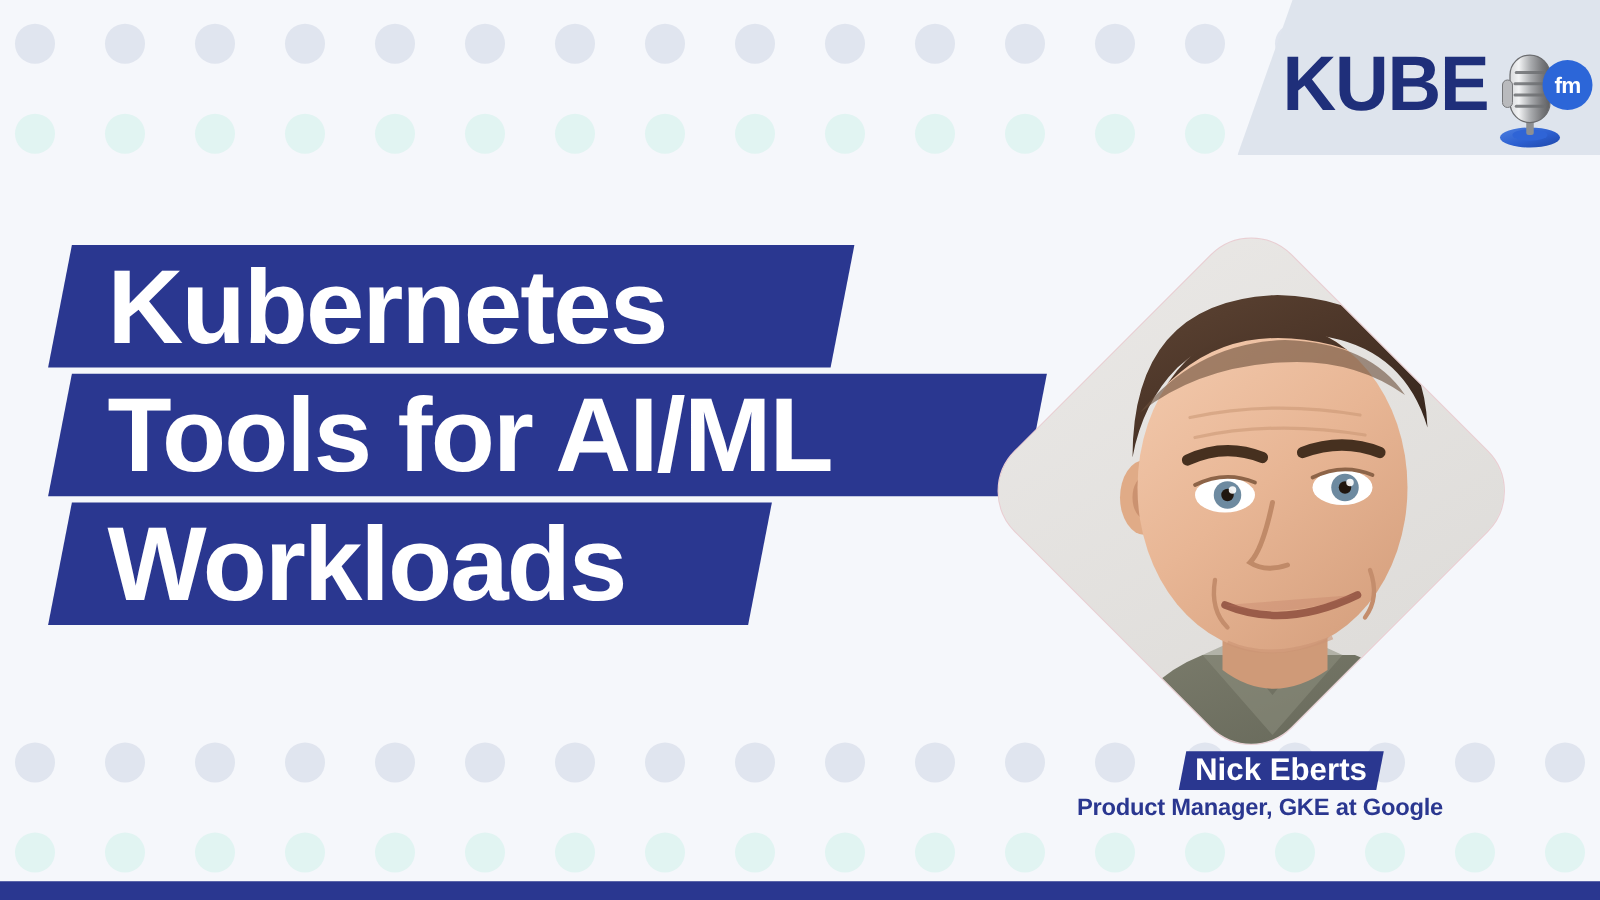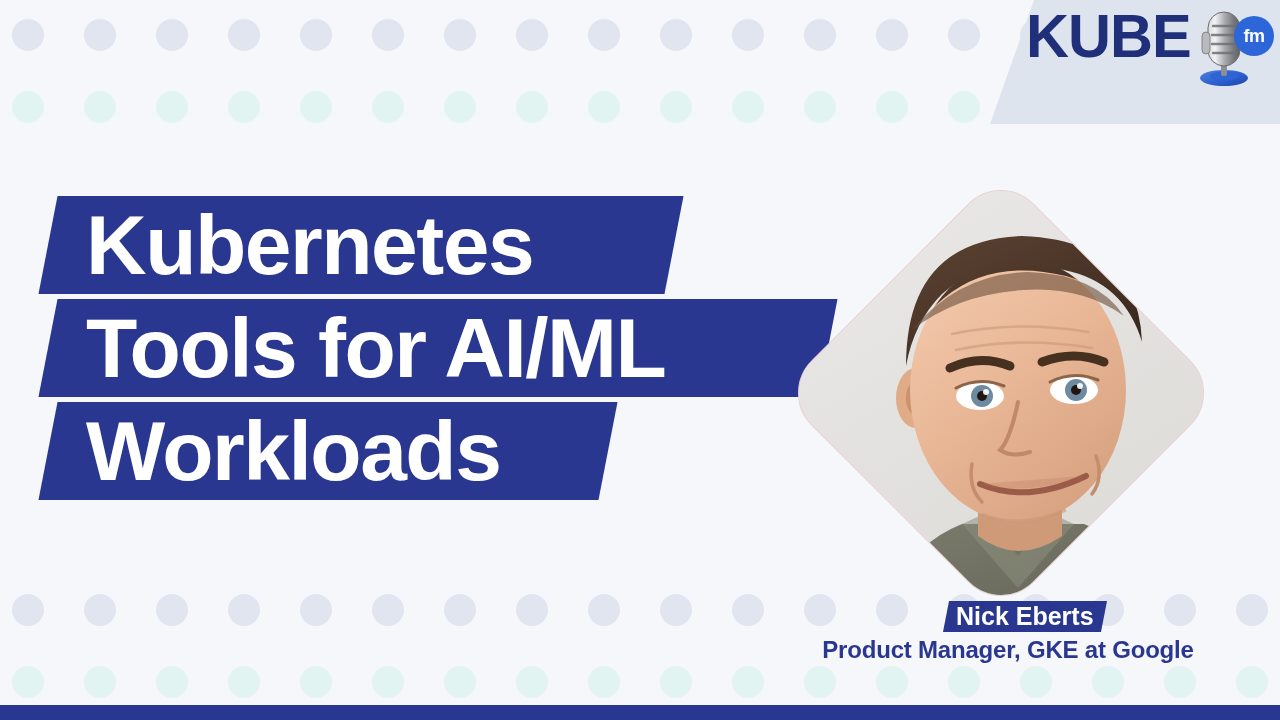--- a/index.html
+++ b/index.html
@@ -48,21 +48,21 @@
     left: 990px;
     width: 290px;
     height: 124px;
     background: #dee4ed;
     clip-path: polygon(44px 0, 290px 0, 290px 124px, 0 124px);
   }
 
   
   .logo {
     position: absolute;
-    top: 0;
+    top: 32px;
     left: 1022px;
     width: 250px;
     height: 92px;
   }
   .logo-word {
     position: absolute;
     left: 4px;
     top: 4px;
     font-family: "Liberation Sans Narrow", "Liberation Sans", sans-serif;
     font-size: 62px;
@@ -179,21 +179,21 @@
     line-height: 31px;
     white-space: nowrap;
   }
   .speaker-role {
     position: absolute;
     left: 0;
     top: 636px;
     width: 1280px;
     text-align: center;
     color: #2a3790;
-    font-size: 24px;
+    font-size: 19px;
     font-weight: bold;
     letter-spacing: -0.2px;
   }
   .speaker-role-shift {
     display: inline-block;
     margin-left: 736px;
   }
 
   
   .bottom-bar {

